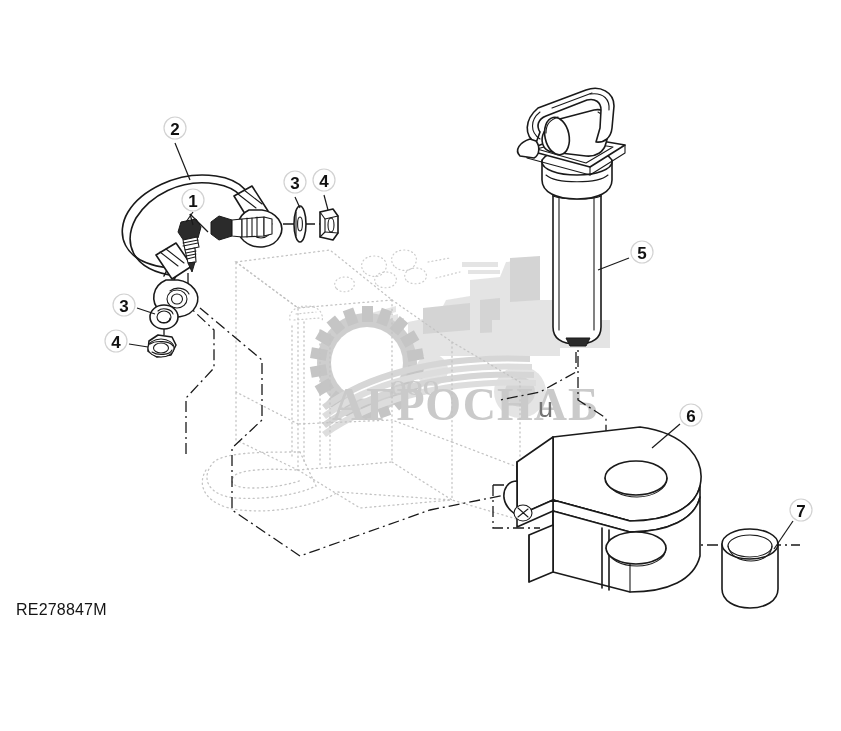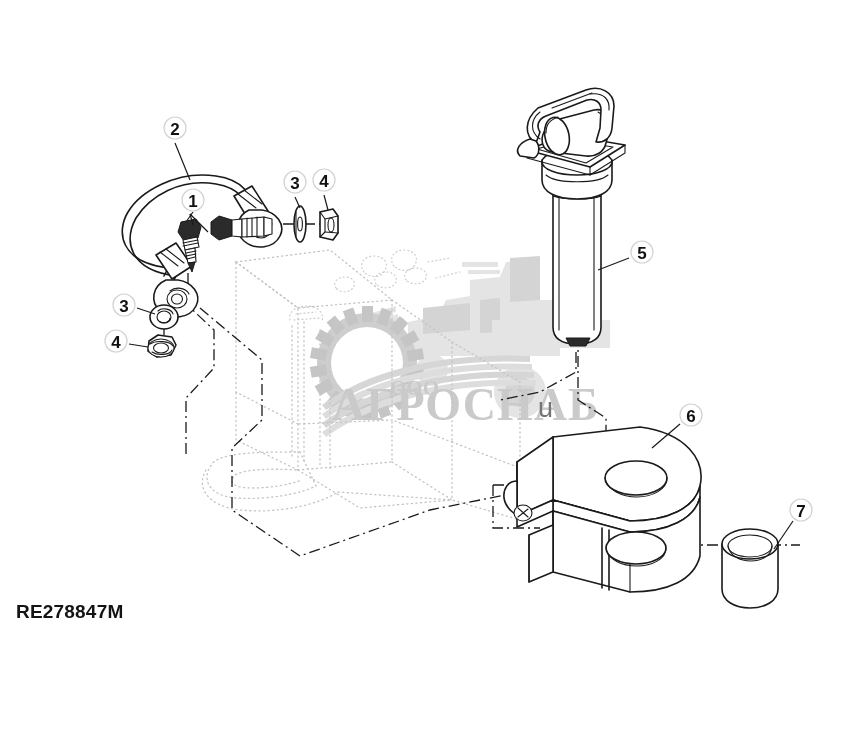--- a/index.html
+++ b/index.html
@@ -107,22 +107,22 @@
   .wm-u {
     font-family: "Liberation Sans", sans-serif;
     font-size: 27px;
     fill: #6e6e6e;
   }
   #part-number {
     position: absolute;
     left: 16px;
     top: 601px;
     font-family: "Liberation Sans", sans-serif;
-    font-size: 19px;
-    font-weight: bold;
+    font-size: 16px;
+    font-weight: normal;
     color: #141414;
     letter-spacing: 0.2px;
     white-space: nowrap;
   }
 </style>
 </head>
 <body>
 
 <div id="diagram-root">
 

